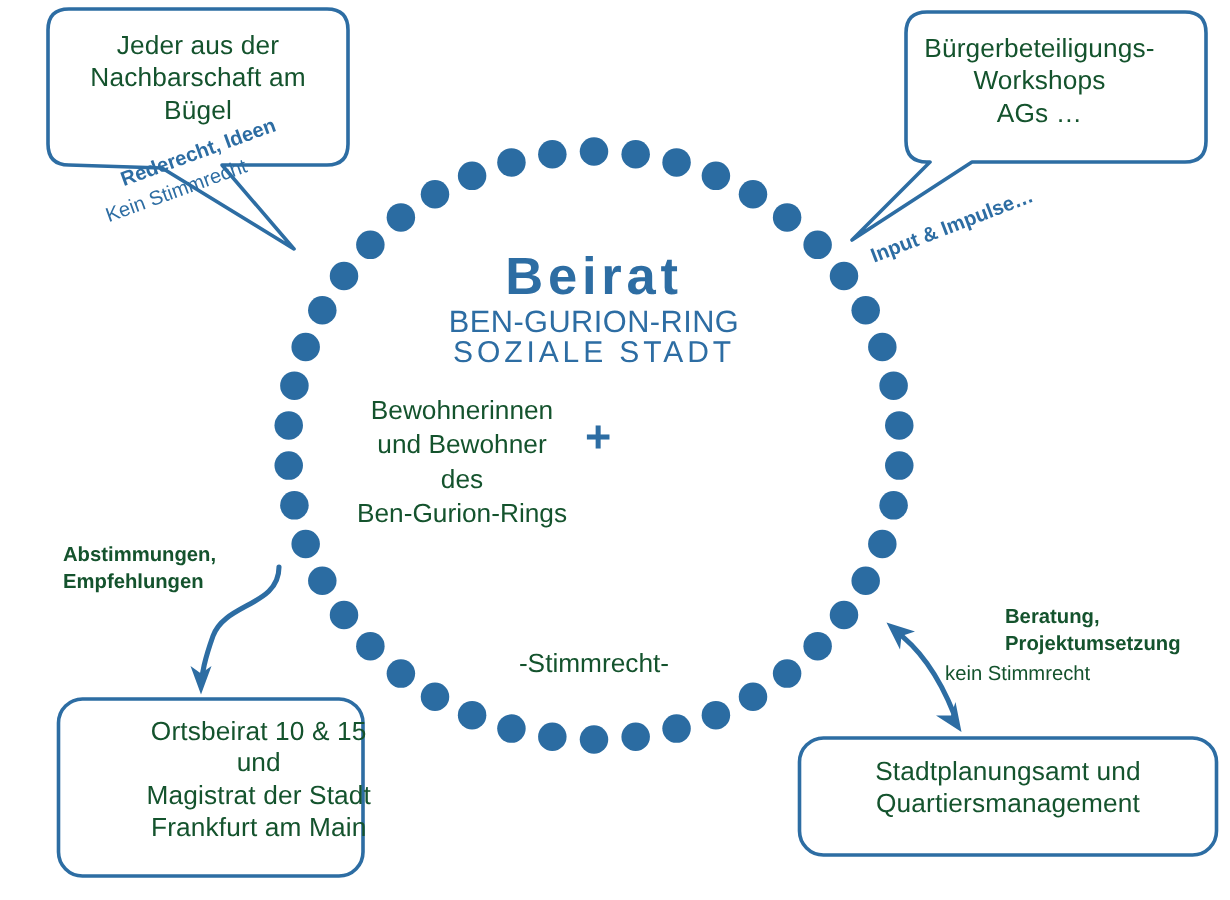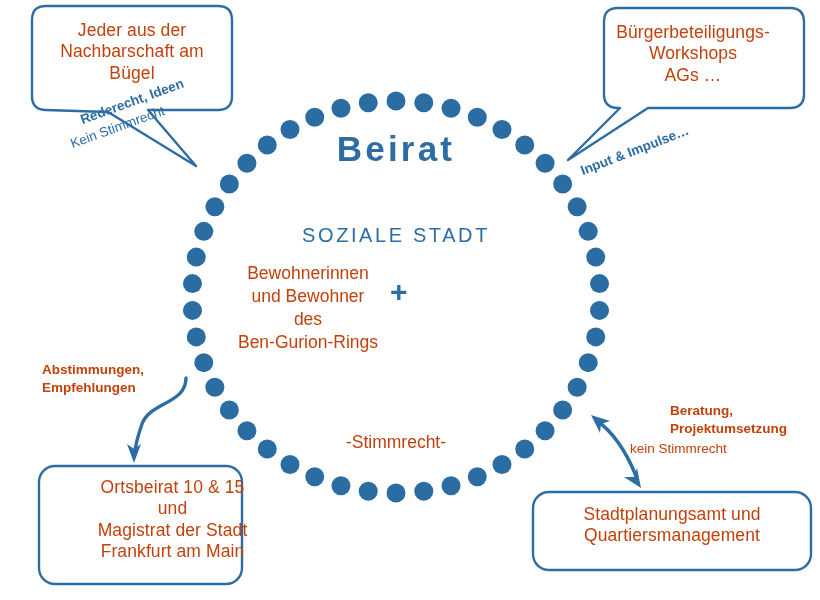--- a/index.html
+++ b/index.html
@@ -22,36 +22,37 @@
   }
   #vector-layer {
     position: absolute;
     left: 0;
     top: 0;
     width: 820px;
     height: 600px;
   }
   .txt {
     position: absolute;
-    color: #c2410c;
+    color: #14532d;
     line-height: 1.22;
     white-space: pre;
     text-align: center;
   }
   
   .bubble-text {
     font-size: 17.5px;
     letter-spacing: 0.1px;
   }
   
   #beirat-title {
     font-size: 35px;
     font-weight: bold;
     letter-spacing: 3.2px;
     color: #2d6da3;
+    margin-top: 36px;
   }
   #beirat-sub1 {
     font-size: 20px;
     letter-spacing: 2.6px;
     color: #2d6da3;
     margin-top: 48px;
   }
   #beirat-sub2 {
     font-size: 20.5px;
     letter-spacing: 0.3px;
@@ -182,20 +183,21 @@
   <div class="rot-label annot-reg" style="left:68px; top:136px; transform:rotate(-20deg); transform-origin:left top;">Kein Stimmrecht</div>
 
   <div class="txt bubble-text" style="left:606px; top:22px; width:174px;">Bürgerbeteiligungs-
 Workshops
 AGs …</div>
 
   <div class="rot-label annot-bold" style="left:578px; top:163px; transform:rotate(-21deg); transform-origin:left top;">Input &amp; Impulse…</div>
 
   <div class="txt" id="beirat-title" style="left:276px; top:128px; width:240px;">Beirat</div>
   <div class="txt" id="beirat-sub1" style="left:266px; top:175px; width:260px;">SOZIALE STADT</div>
+  <div class="txt" id="beirat-sub2" style="left:266px; top:202px; width:260px;">BEN-GURION-RING</div>
 
   <div class="txt column-text" style="left:222px; top:262px; width:172px;">Bewohnerinnen
 und Bewohner
 des
 Ben-Gurion-Rings</div>
 
   <div class="plus-sign" style="left:390px; top:277px;">+</div>
 
 
   <div class="txt" id="stimmrecht" style="left:306px; top:432px; width:180px;">-Stimmrecht-</div>

